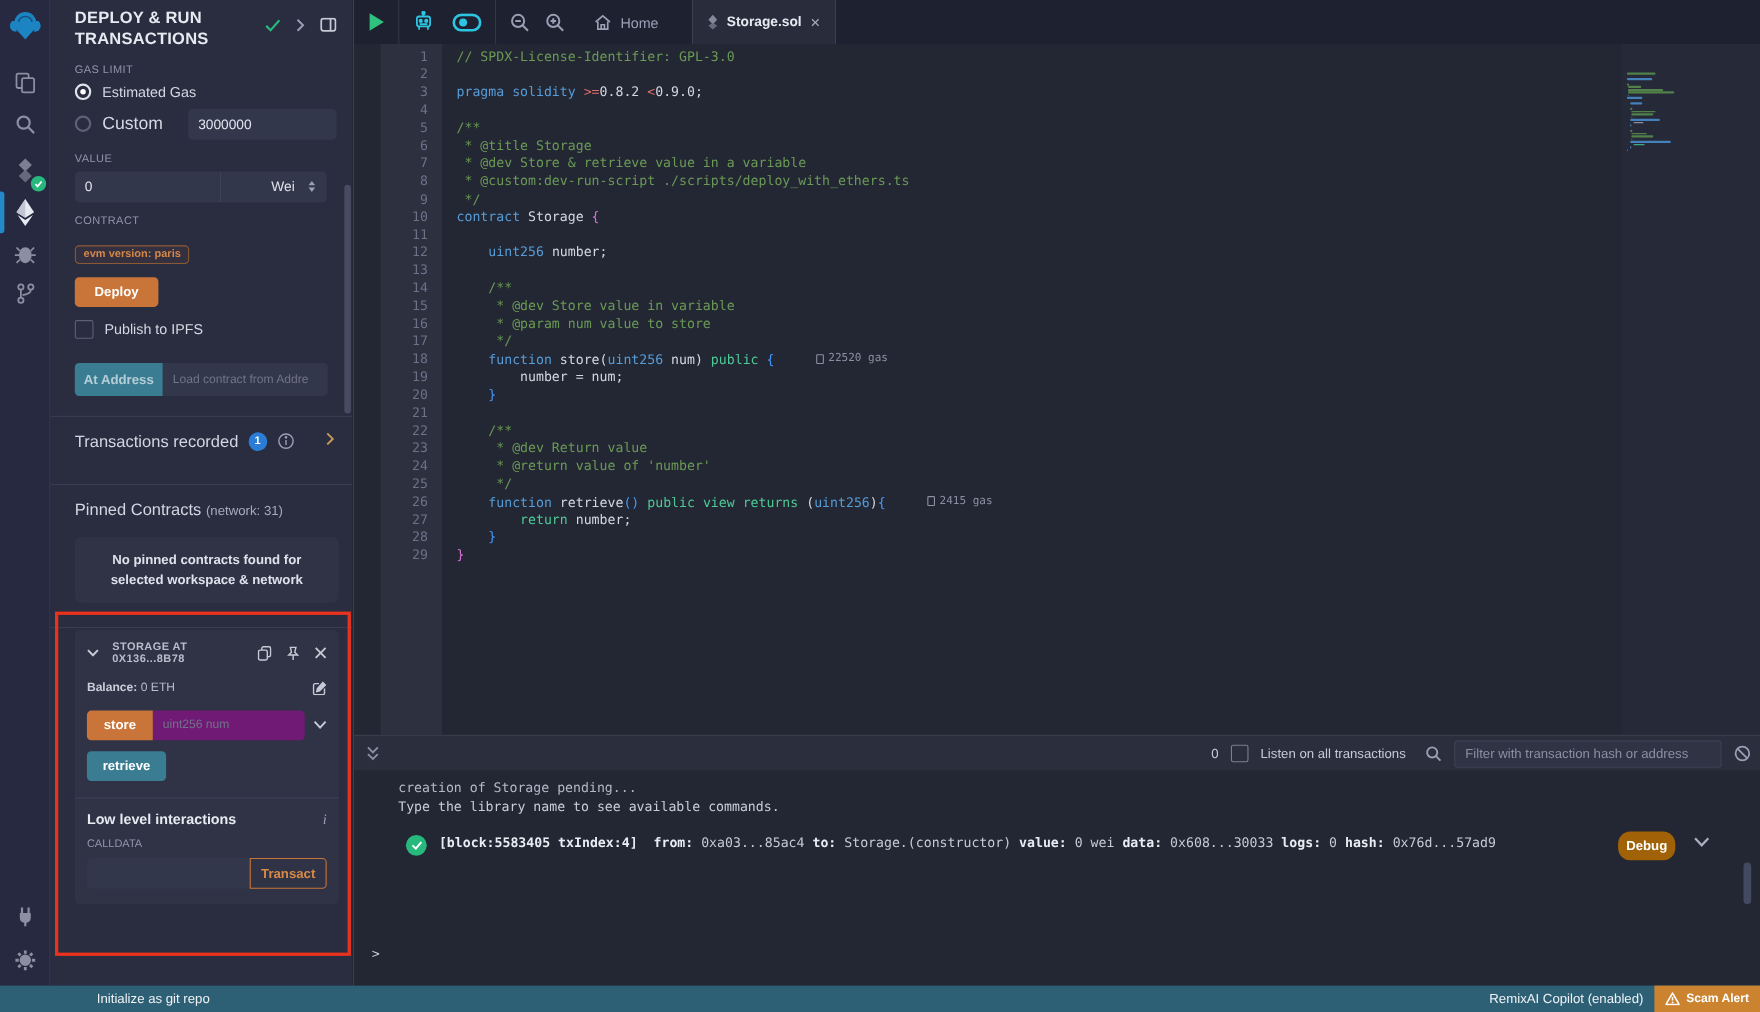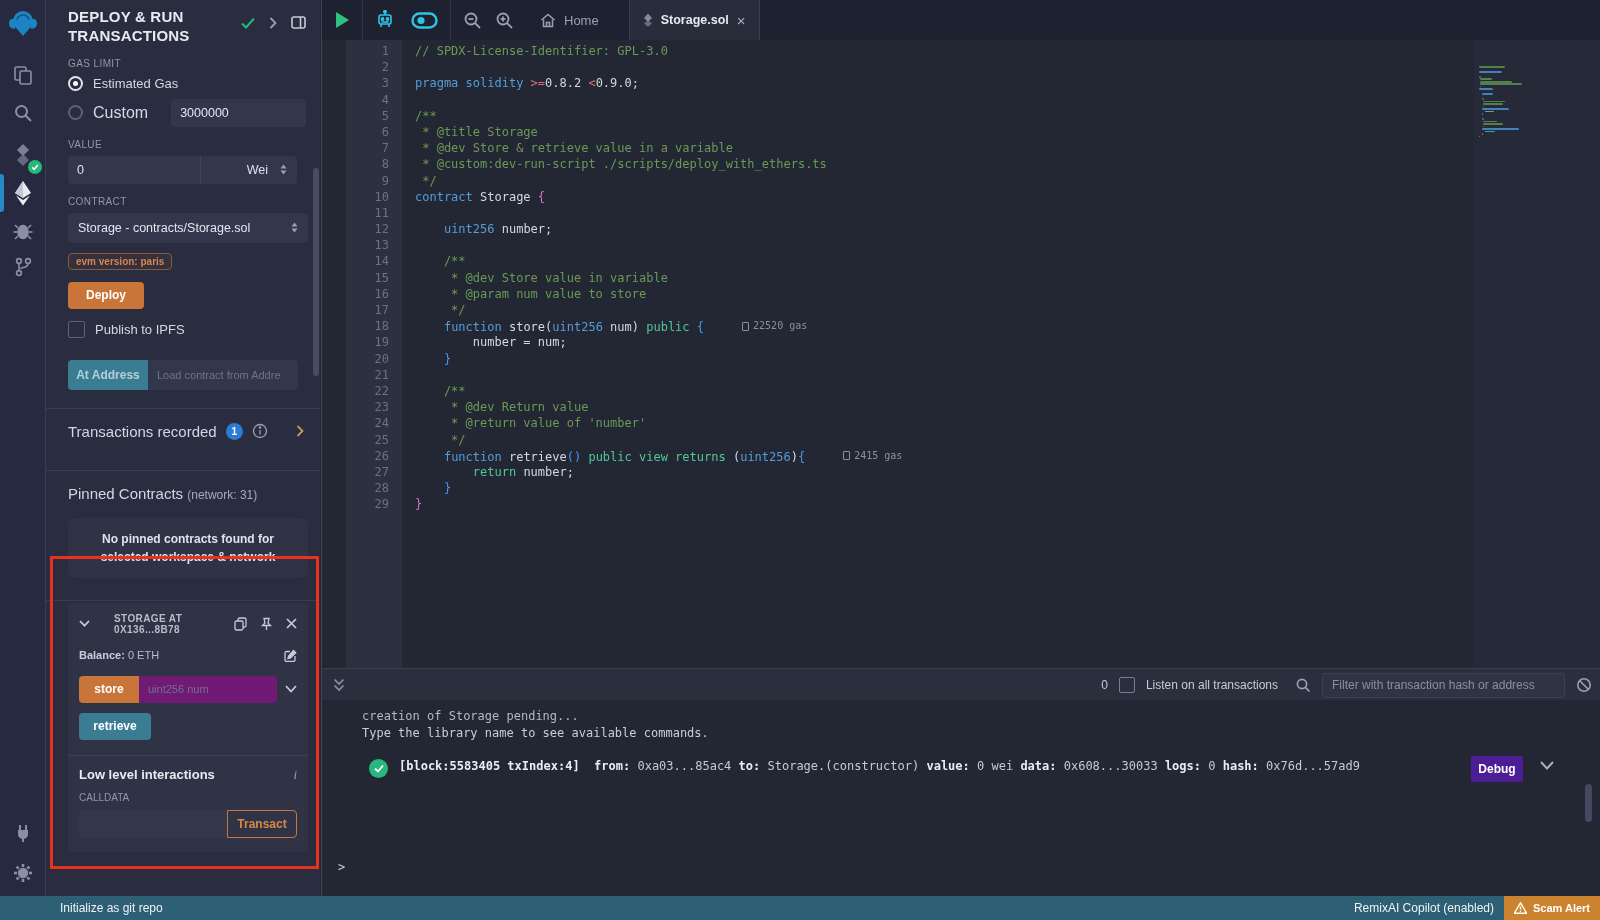--- a/index.html
+++ b/index.html
@@ -35,29 +35,29 @@
   .updown{display:flex;flex-direction:column;gap:1px;align-items:center;color:#9aa0b4;}
   .evm-badge{display:inline-block;margin-top:10px;padding:2px 7px;border:1px solid #8a5a32;border-radius:4px;background:#34303f;color:#d3884a;font-size:10px;font-weight:bold;}
   .btn{border:none;border-radius:4px;font-size:12px;font-weight:bold;cursor:pointer;font-family:"Liberation Sans",sans-serif;}
   .btn-deploy{display:block;margin-top:12px;width:76px;height:27px;background:#c97539;color:#fff;}
   .check-row{display:flex;align-items:center;gap:10px;margin-top:12px;font-size:13px;color:#d5d8e2;}
   .checkbox{width:15px;height:15px;border:1px solid #5d6178;border-radius:2px;background:transparent;flex:0 0 auto;}
   .ataddr-row{display:flex;margin-top:22px;}
   .btn-ataddr{width:80px;height:30px;background:#3a7d93;color:rgba(255,255,255,.62);border-radius:4px 0 0 4px;}
   .ataddr-input{width:150px;height:30px;border-radius:0 4px 4px 0;font-size:11px;}
   .divider{border-top:1px solid #3a3d50;margin:18px -12px 0 -22px;}
-  .section-row{display:flex;align-items:center;gap:9px;padding:14px 0 12px;position:relative;}
+  .section-row{display:flex;align-items:flex-start;gap:9px;padding:14px 0 12px;position:relative;}
   .section-title{font-size:15px;color:#d3d6e2;}
   .count-badge{width:17px;height:17px;border-radius:50%;background:#2a7cd4;color:#fff;font-size:10px;font-weight:bold;display:flex;align-items:center;justify-content:center;}
   .pinned-title-row{padding:14px 0 2px;font-size:15px;color:#d3d6e2;}
   .net-label{font-size:12px;color:#a6aabd;}
   .empty-box{margin-top:14px;background:#2f3345;border-radius:6px;padding:12px 10px;text-align:center;font-size:12px;font-weight:bold;color:#dfe2ec;line-height:1.5;}
   .deployed-row{display:flex;align-items:center;justify-content:space-between;padding:16px 0 10px;}
   .card{background:#2f3345;border-radius:4px;padding:10px 11px 14px;margin-top:2px;}
-  .card-head{display:flex;align-items:center;gap:24px;justify-content:space-between;}
+  .card-head{display:flex;align-items:center;gap:12px;justify-content:space-between;}
   .card-head-title{font-size:10px;font-weight:bold;color:#b9bcca;letter-spacing:.4px;flex:1;}
   .card-icons{display:flex;gap:13px;align-items:center;}
   .bal-row{display:flex;align-items:center;justify-content:space-between;margin-top:14px;font-size:11px;color:#b9bcca;}
   .bal-row b{color:#c9ccd9;}
   .fn-row{display:flex;align-items:center;margin-top:14px;}
   .btn-store{width:72px;height:27px;background:#c97539;color:#fff;border-radius:4px 0 0 4px;}
   .store-input{width:138px;height:27px;border-radius:0 4px 4px 0;font-size:11px;background:#701a75;}
   .fn-caret{margin-left:8px;color:#9aa0b4;}
   .btn-retrieve{width:72px;height:27px;background:#3a7d93;color:#fff;border-radius:4px;margin-top:10px;display:block;}
   .card-div{border-top:1px solid #3e4156;margin:15px -11px 0;}
@@ -98,28 +98,28 @@
   .tt-label{font-size:12px;color:#c7cad6;}
   .filter-input{width:243px;height:25px;background:#2f3344;border:1px solid #3c4054;border-radius:3px;color:#dfe2ea;font-size:12px;padding:0 9px;box-sizing:border-box;font-family:"Liberation Sans",sans-serif;}
   .filter-input::placeholder{color:#8a8fa3;}
   .terminal{position:absolute;left:0;right:0;top:700px;bottom:0;background:#232734;font-family:"DejaVu Sans Mono",monospace;font-size:12px;}
   .term-lines{padding:8px 0 0 40px;color:#c9cdda;line-height:17px;}
   .tx-row{position:relative;margin-top:17px;display:flex;align-items:flex-start;padding-left:47px;}
   .tx-check{width:19px;height:19px;border-radius:50%;background:#27b87e;display:flex;align-items:center;justify-content:center;flex:0 0 auto;margin-right:11px;}
   .tx-text{color:#c6cad6;white-space:pre;}
   .seg-b{font-weight:bold;color:#e9ecf3;}
   .seg-t{color:#c6cad6;}
-  .btn-debug{position:absolute;right:77px;top:-3px;width:52px;height:26px;background:#4c1d95;color:#fff;border:none;border-radius:1px;font-size:12px;font-weight:bold;cursor:pointer;font-family:"Liberation Sans",sans-serif;}
+  .btn-debug{position:absolute;right:77px;top:-3px;width:52px;height:26px;background:#a16207;color:#fff;border:none;border-radius:11px;font-size:12px;font-weight:bold;cursor:pointer;font-family:"Liberation Sans",sans-serif;}
   .tx-caret{position:absolute;right:46px;top:2px;color:#aab0c0;}
   .term-scroll{position:absolute;right:8px;top:84px;width:7px;height:38px;background:#434961;border-radius:4px;}
   .prompt{position:absolute;left:16px;top:160px;color:#c9cdda;}
 
   
   .statusbar{position:absolute;left:0;right:0;bottom:0;height:24px;background:#2e6075;display:flex;align-items:center;font-size:12px;color:#eef2f5;}
-  .sb-left{margin-left:60px;}
+  .sb-left{margin-left:88px;}
   .sb-tip{position:absolute;left:660px;display:flex;align-items:center;gap:7px;font-size:11.5px;}
   .sb-tip b{font-size:12px;}
   .sb-copilot{position:absolute;right:106px;font-size:12px;}
   .sb-scam{position:absolute;right:0;top:0;bottom:0;width:96px;background:#cc832f;display:flex;align-items:center;justify-content:center;gap:6px;font-size:11px;font-weight:bold;color:#fff;cursor:pointer;}
 </style>
 </head>
 <body>
 
 <div class="screen">
 
@@ -252,31 +252,20 @@
                 <path d="M0.5 4.5 L3.5 0.5 L6.5 4.5 Z" fill="#9aa0b4"></path>
               </svg>
             <svg width="7" height="5" viewBox="0 0 7 5">
                 <path d="M0.5 0.5 L3.5 4.5 L6.5 0.5 Z" fill="#9aa0b4"></path>
               </svg>
           </span>
         </div>
       </div>
 
       <div class="lbl">CONTRACT</div>
-      <div class="select">
-        <span>Storage - contracts/Storage.sol</span>
-        <span class="updown">
-          <svg width="7" height="5" viewBox="0 0 7 5">
-              <path d="M0.5 4.5 L3.5 0.5 L6.5 4.5 Z" fill="#9aa0b4"></path>
-            </svg>
-          <svg width="7" height="5" viewBox="0 0 7 5">
-              <path d="M0.5 0.5 L3.5 4.5 L6.5 0.5 Z" fill="#9aa0b4"></path>
-            </svg>
-        </span>
-      </div>
       <span class="evm-badge">evm version: paris</span>
 
       <button class="btn btn-deploy">Deploy</button>
 
       <div class="check-row">
         <span class="checkbox"></span>
         <span>Publish to IPFS</span>
       </div>
 
       <div class="ataddr-row">

